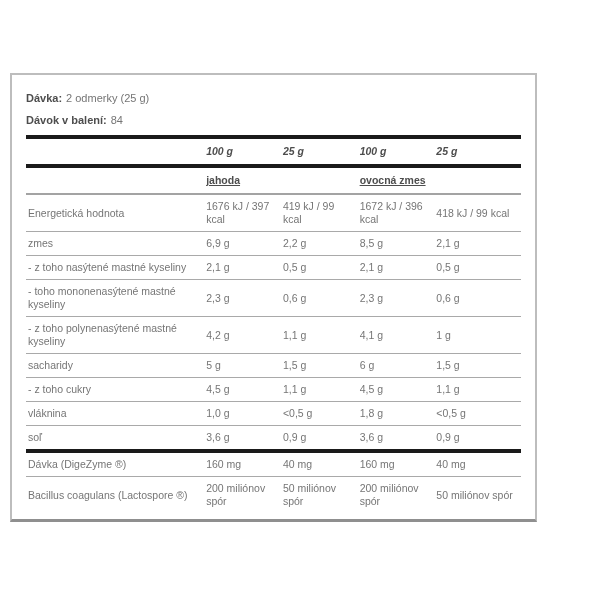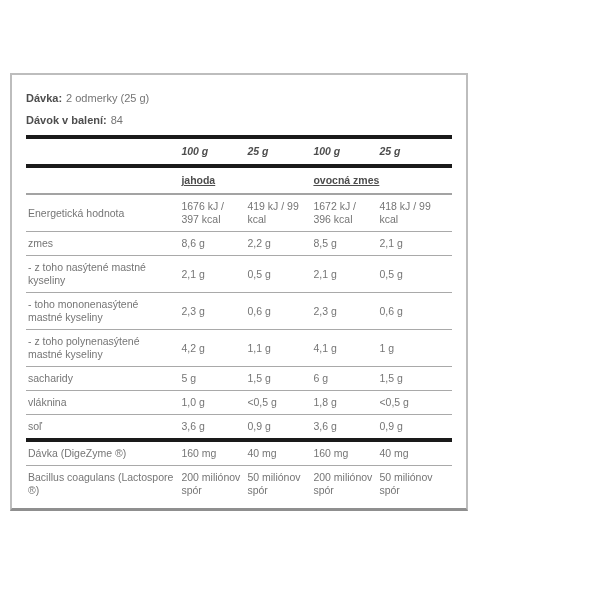--- a/index.html
+++ b/index.html
@@ -7,21 +7,21 @@
     --body-text:#757575;
     --bold-text:#4d4d4d;
     --row-line:#a9a9a9;
     --container-border:#bdbdbd;
   }
   *{box-sizing:border-box;margin:0;padding:0;}
   html,body{width:600px;height:600px;background:#ffffff;
     font-family:"Liberation Sans", sans-serif;}
   .page{position:relative;width:600px;height:600px;background:#fff;}
   .panel{
-    position:absolute;left:10px;top:73px;width:458px;
+    position:absolute;left:10px;top:73px;width:527px;
     background:#fff;
     border:2px solid var(--container-border);
     border-bottom:3px solid #8f8f8f;
     padding:12px 14px 6px 14px;
   }
   .info{margin-bottom:4px;}
   .info-row{font-size:11px;color:var(--body-text);line-height:22px;}
   .info-row .lbl{font-weight:bold;color:var(--bold-text);margin-right:4px;}
 
   table.nutri{width:100%;border-collapse:collapse;table-layout:fixed;}
@@ -92,21 +92,21 @@
 
       <tr class="data">
         <td>Energetická hodnota</td>
         <td>1676 kJ / 397 kcal</td>
         <td>419 kJ / 99 kcal</td>
         <td>1672 kJ / 396 kcal</td>
         <td>418 kJ / 99 kcal</td>
       </tr>
       <tr class="data">
         <td>zmes</td>
-        <td>8,6 g</td>
+        <td>6,9 g</td>
         <td>2,2 g</td>
         <td>8,5 g</td>
         <td>2,1 g</td>
       </tr>
       <tr class="data">
         <td>- z toho nasýtené mastné kyseliny</td>
         <td>2,1 g</td>
         <td>0,5 g</td>
         <td>2,1 g</td>
         <td>0,5 g</td>
@@ -124,20 +124,27 @@
         <td>1,1 g</td>
         <td>4,1 g</td>
         <td>1 g</td>
       </tr>
       <tr class="data">
         <td>sacharidy</td>
         <td>5 g</td>
         <td>1,5 g</td>
         <td>6 g</td>
         <td>1,5 g</td>
+      </tr>
+      <tr class="data">
+        <td>- z toho cukry</td>
+        <td>4,5 g</td>
+        <td>1,1 g</td>
+        <td>4,5 g</td>
+        <td>1,1 g</td>
       </tr>
       <tr class="data">
         <td>vláknina</td>
         <td>1,0 g</td>
         <td>&lt;0,5 g</td>
         <td>1,8 g</td>
         <td>&lt;0,5 g</td>
       </tr>
       <tr class="data heavy">
         <td>soľ</td>

